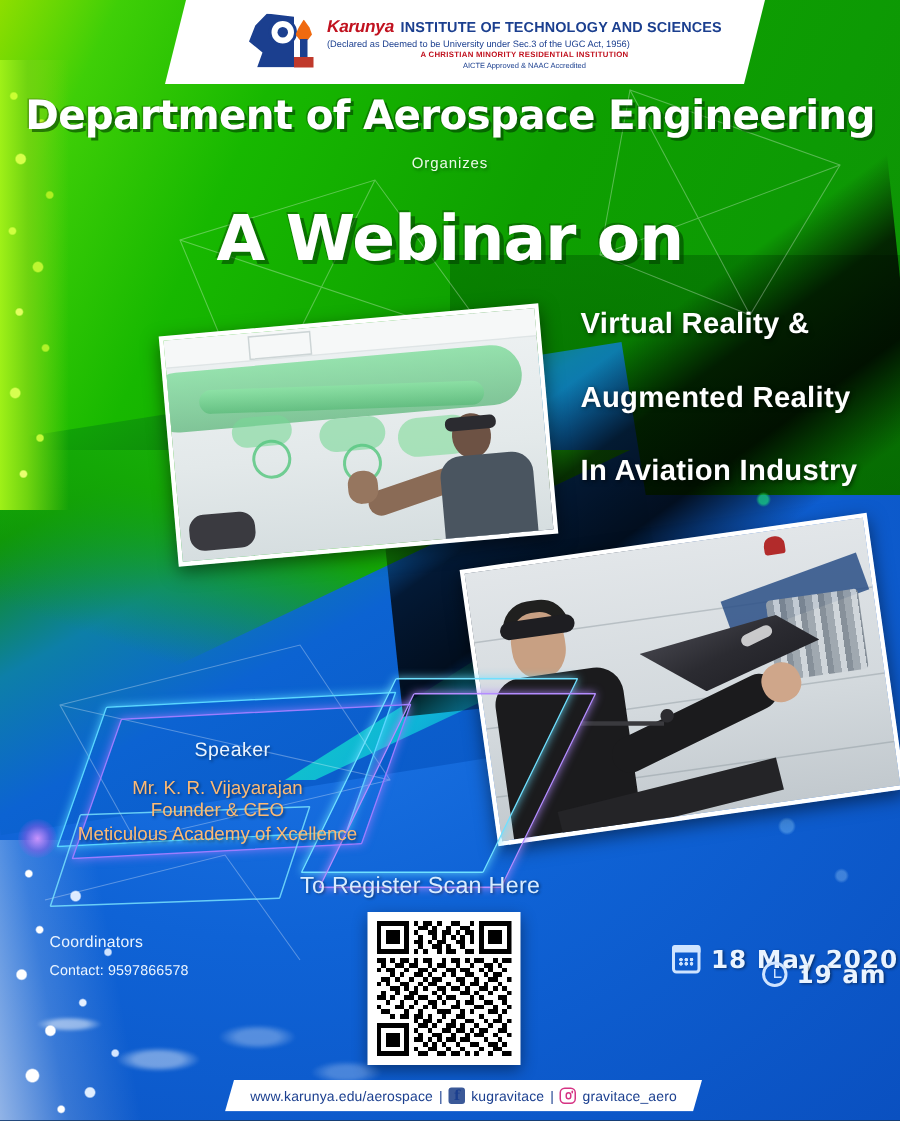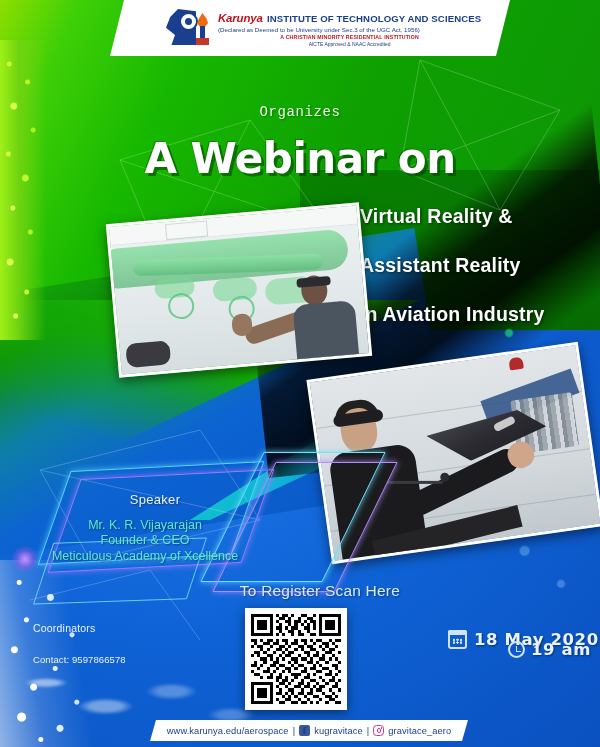--- a/index.html
+++ b/index.html
@@ -140,36 +140,35 @@
 
   
   .dept{
     position:absolute;left:0;top:62px;width:600px;text-align:center;
     font-size:27px;font-weight:bold;color:#ffffff;letter-spacing:-.5px;
     font-family:"DejaVu Sans",sans-serif;
     text-shadow:2px 2px 0 rgba(0,60,0,.6),-1px -1px 0 rgba(0,0,0,.25);
   }
   .organizes{
     position:absolute;left:0;top:104px;width:600px;text-align:center;
-    font-size:14px;color:#eafbe6;letter-spacing:.6px;
+    font-size:10px;color:#eafbe6;letter-spacing:.6px;
     text-shadow:1px 1px 2px rgba(0,60,0,.5);
-    font-family:Liberation Mono, monospace;
   }
   .webinar{
     position:absolute;left:0;top:134px;width:600px;text-align:center;
     font-size:42px;font-weight:bold;color:#ffffff;letter-spacing:-.5px;
     font-family:"DejaVu Sans",sans-serif;
     text-shadow:3px 3px 0 rgba(0,60,0,.55),-1px -1px 0 rgba(0,0,0,.25);
   }
 
   
   .topic{position:absolute;left:360px;top:205px;width:240px;}
   .topic div{
     font-size:19.5px;color:#ffffff;font-weight:bold;margin-bottom:26px;
-    text-shadow:1px 1px 3px rgba(0,0,0,.55);letter-spacing:.2px;
+    text-shadow:1px 1px 3px rgba(0,0,0,.55);letter-spacing:.2px;padding-left:27px;
   }
 
   
   .photo{position:absolute;border:3px solid #fff;overflow:hidden;box-shadow:0 4px 12px rgba(0,0,0,.5);}
   #photo1{
     left:112px;top:213px;width:248px;height:148px;
     transform:rotate(-5deg);
     background:linear-gradient(180deg,#eef2f3 0%,#e3e9ea 58%,#d6dee0 100%);
   }
   #photo2{
@@ -231,25 +230,25 @@
     background:radial-gradient(circle,rgba(210,150,255,.95) 0%,rgba(150,90,230,.5) 45%,rgba(100,60,200,0) 75%);}
 
   
   .speaker-head{
     position:absolute;left:40px;top:492px;width:230px;text-align:center;
     font-size:13px;color:#eaf4ff;letter-spacing:.3px;text-shadow:1px 1px 2px rgba(0,0,0,.4);
   }
   .speaker-block{
     position:absolute;left:20px;top:518px;width:250px;text-align:center;line-height:1.22;
   }
-  .speaker-block div{font-size:12.5px;color:#5eead4;text-shadow:1px 1px 2px rgba(0,0,0,.45);}
+  .speaker-block div{font-size:12.5px;color:#fdba74;text-shadow:1px 1px 2px rgba(0,0,0,.45);}
 
   
   .register{
-    position:absolute;left:200px;top:582px;width:200px;text-align:right;
+    position:absolute;left:200px;top:582px;width:200px;text-align:left;
     font-size:15.5px;color:#d8ecff;letter-spacing:.2px;text-shadow:1px 1px 2px rgba(0,0,0,.45);
   }
   .qr-wrap{position:absolute;left:245px;top:608px;width:102px;height:102px;background:#fff;padding:6px;box-sizing:border-box;box-shadow:0 3px 10px rgba(0,0,0,.45);}
   .qr{width:100%;height:100%;display:block;}
 
   
   .datebox{position:absolute;left:448px;top:630px;display:flex;align-items:center;gap:7px;}
   .timebox{position:absolute;left:508px;top:640px;display:flex;align-items:center;gap:6px;}
   .dt-text{font-size:16.5px;font-weight:bold;color:#eaf4ff;font-family:"DejaVu Sans",sans-serif;letter-spacing:.6px;text-shadow:1px 1px 2px rgba(0,0,0,.45);}
   .cal-icon{width:19px;height:19px;position:relative;border:2px solid #cfe4ff;border-radius:3px;box-sizing:border-box;}
@@ -261,21 +260,21 @@
       radial-gradient(circle at 82% 25%,#cfe4ff 0 1px,transparent 1.4px),
       radial-gradient(circle at 18% 65%,#cfe4ff 0 1px,transparent 1.4px),
       radial-gradient(circle at 50% 65%,#cfe4ff 0 1px,transparent 1.4px),
       radial-gradient(circle at 82% 65%,#cfe4ff 0 1px,transparent 1.4px);}
   .clock-icon{width:17px;height:17px;border:2px solid #cfe4ff;border-radius:50%;position:relative;box-sizing:border-box;}
   .clock-icon:before{content:"";position:absolute;left:5.5px;top:3px;width:1.6px;height:5.5px;background:#cfe4ff;}
   .clock-icon:after{content:"";position:absolute;left:6px;top:7.5px;width:4.5px;height:1.6px;background:#cfe4ff;}
 
   
   .coord{position:absolute;left:33px;top:622px;width:230px;}
-  .coord .ctitle{font-size:10.5px;color:#eaf4ff;margin-bottom:20px;letter-spacing:.2px;}
+  .coord .ctitle{font-size:10.5px;color:#eaf4ff;margin-bottom:8px;letter-spacing:.2px;}
   .coord .cline{font-size:9.5px;color:#eaf4ff;margin-bottom:7px;letter-spacing:.1px;}
 
   
   .footer-bar{
     position:absolute;left:150px;top:720px;width:318px;height:21px;background:#ffffff;
     display:flex;align-items:center;justify-content:center;gap:4px;
     clip-path:polygon(6px 0,318px 0,312px 21px,0 21px);
   }
   .footer-bar span{font-size:9.3px;color:#1b3f8f;letter-spacing:.1px;}
   .fb-icon{width:11px;height:11px;background:#3b5998;border-radius:2px;color:#fff;font-size:8.5px;
@@ -330,26 +329,27 @@
       <div class="h1line">
         <span class="brand">Karunya</span>
         <span class="inst">INSTITUTE OF TECHNOLOGY AND SCIENCES</span>
       </div>
       <div class="h2line">(Declared as Deemed to be University under Sec.3 of the UGC Act, 1956)</div>
       <div class="h3line">A CHRISTIAN MINORITY RESIDENTIAL INSTITUTION</div>
       <div class="h4line">AICTE Approved &amp; NAAC Accredited</div>
     </div>
   </div>
 
+  <div class="dept">Department of Aerospace Engineering</div>
   <div class="organizes">Organizes</div>
   <div class="webinar">A Webinar on</div>
 
   <div class="topic">
     <div>Virtual Reality &amp;</div>
-    <div>Assistant Reality</div>
+    <div>Augmented Reality</div>
     <div>In Aviation Industry</div>
   </div>
 
   <div class="photo" id="photo1">
     <div class="p1-ceil"></div>
     <div class="p1-frame"></div>
     <div class="p1-fuselage"></div>
     <div class="p1-wing"></div>
     <div class="p1-eng1"></div>
     <div class="p1-eng2"></div>

